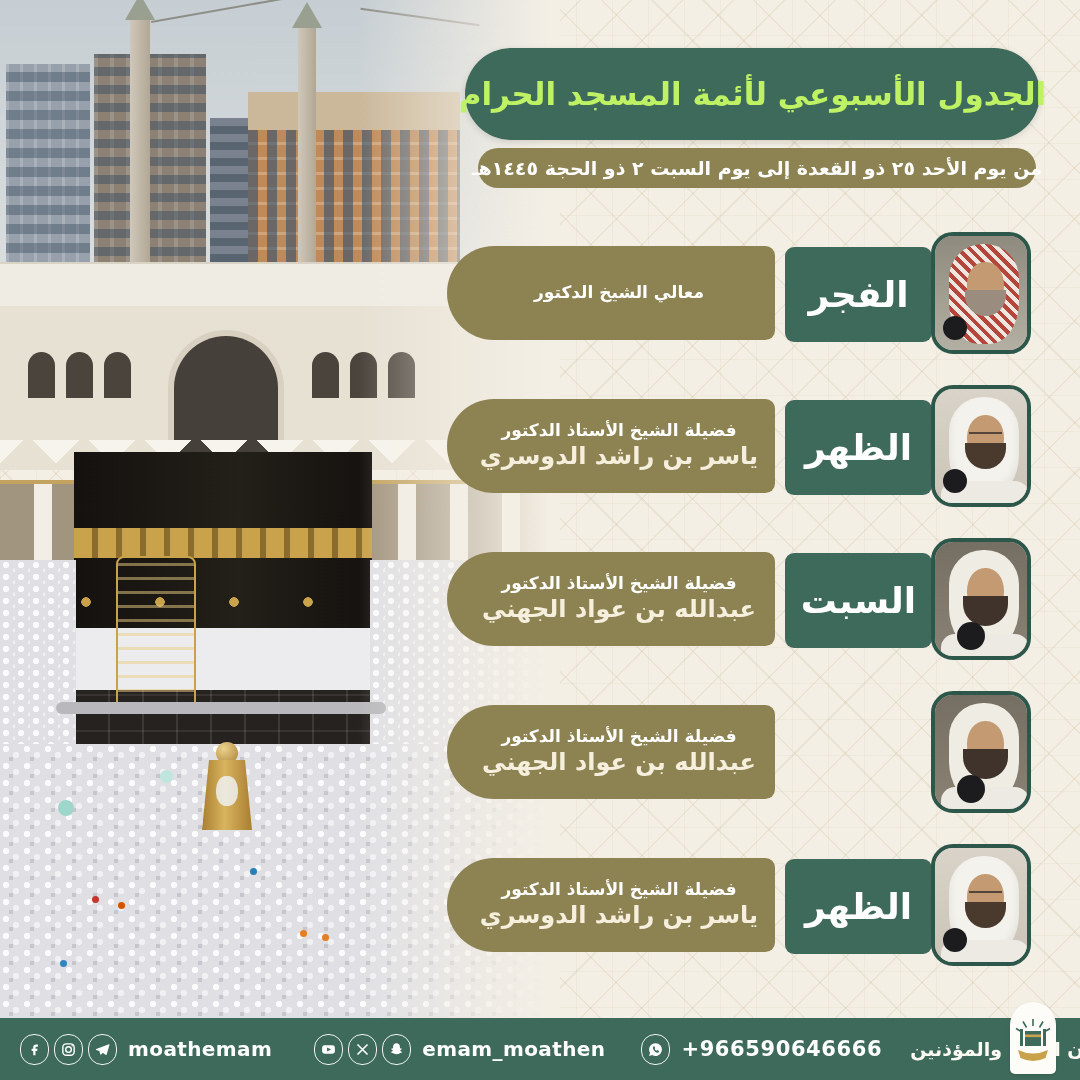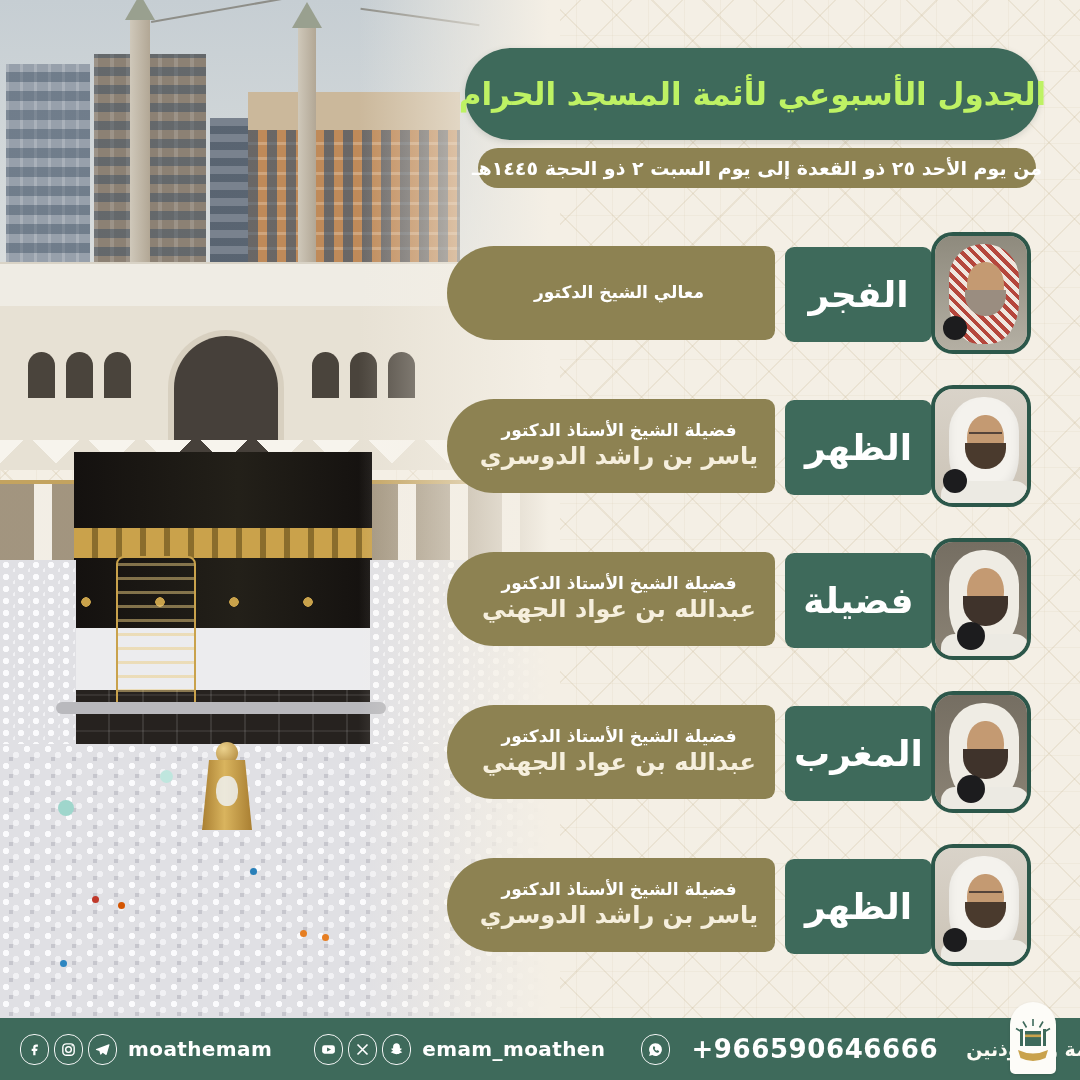--- a/index.html
+++ b/index.html
@@ -110,21 +110,21 @@
   .p-mic{width:24px;height:24px;border-radius:50%;background:#1c1c1e;left:8px;bottom:10px;}
   .v-juh .p-mic{width:28px;height:28px;left:22px;bottom:6px;}
   
   .footer{position:absolute;left:0;top:1018px;width:1080px;height:62px;background:#3e6a5b;
     display:flex;align-items:center;padding:5px 20px;color:#fff;}
   .icon-chip{width:29px;height:31px;border:1.7px solid rgba(255,255,255,.92);border-radius:14px;
     display:flex;align-items:center;justify-content:center;margin-right:5px;flex:none;}
   .icon-chip svg{display:block;}
   .handle{font-size:20px;font-weight:bold;letter-spacing:.4px;margin-left:6px;white-space:nowrap;}
   .gap-a{margin-right:42px;} .gap-b{margin-right:36px;} .gap-c{margin-right:28px;}
-  .phone-number{font-size:26px;font-weight:bold;letter-spacing:.6px;margin-left:16px;white-space:nowrap;direction:ltr;}
+  .phone-number{font-size:21px;font-weight:bold;letter-spacing:.6px;margin-left:6px;white-space:nowrap;direction:ltr;}
   .org-name{font-size:19px;font-weight:bold;white-space:nowrap;margin-left:auto;margin-right:16px;color:#fdfbf4;}
   .agency-logo{position:absolute;right:24px;top:-16px;width:46px;height:72px;background:#fdfcf8;
     border-radius:23px 23px 5px 5px;display:flex;align-items:flex-end;justify-content:center;
     box-shadow:0 1px 3px rgba(0,0,0,.12);}
 </style>
 </head>
 <body>
 
 <div class="canvas">
 
@@ -218,39 +218,36 @@
       <div class="p-mic"></div>
     </div>
   </div>
 
   <div class="row" style="top:552px">
     <div class="name-box">
       <div class="honorific" dir="rtl">فضيلة الشيخ الأستاذ الدكتور</div>
       <div class="imam-name" dir="rtl">عبدالله بن عواد الجهني</div>
     </div>
     <div class="prayer-box">
-      <span dir="rtl">فضيلة</span>
+      <span dir="rtl">السبت</span>
     </div>
     <div class="portrait v-juh">
       <div class="p-bg"></div>
       <div class="p-head"></div>
       <div class="p-face"></div>
       <div class="p-beard"></div>
       <div class="p-robe"></div>
       <div class="p-mic"></div>
     </div>
   </div>
 
   <div class="row" style="top:705px">
     <div class="name-box">
       <div class="honorific" dir="rtl">فضيلة الشيخ الأستاذ الدكتور</div>
       <div class="imam-name" dir="rtl">عبدالله بن عواد الجهني</div>
-    </div>
-    <div class="prayer-box">
-      <span dir="rtl">المغرب</span>
     </div>
     <div class="portrait v-juh">
       <div class="p-bg"></div>
       <div class="p-head"></div>
       <div class="p-face"></div>
       <div class="p-beard"></div>
       <div class="p-robe"></div>
       <div class="p-mic"></div>
     </div>
   </div>

